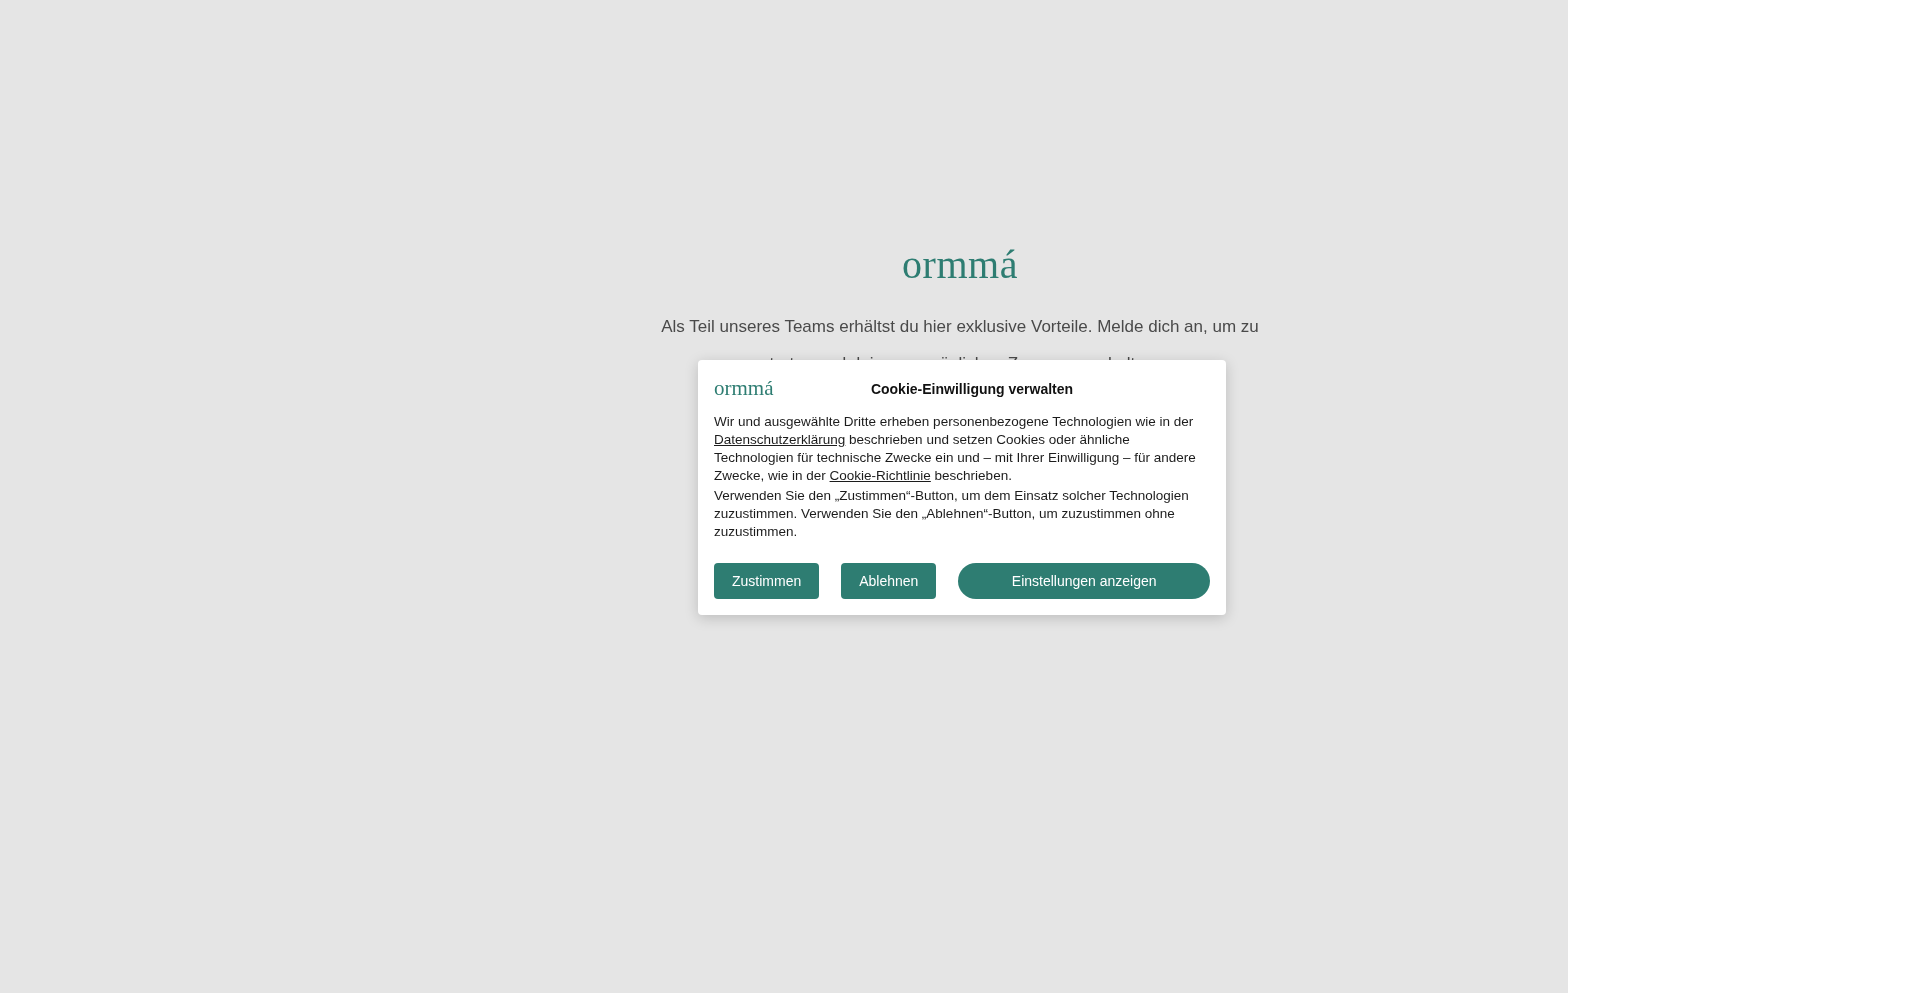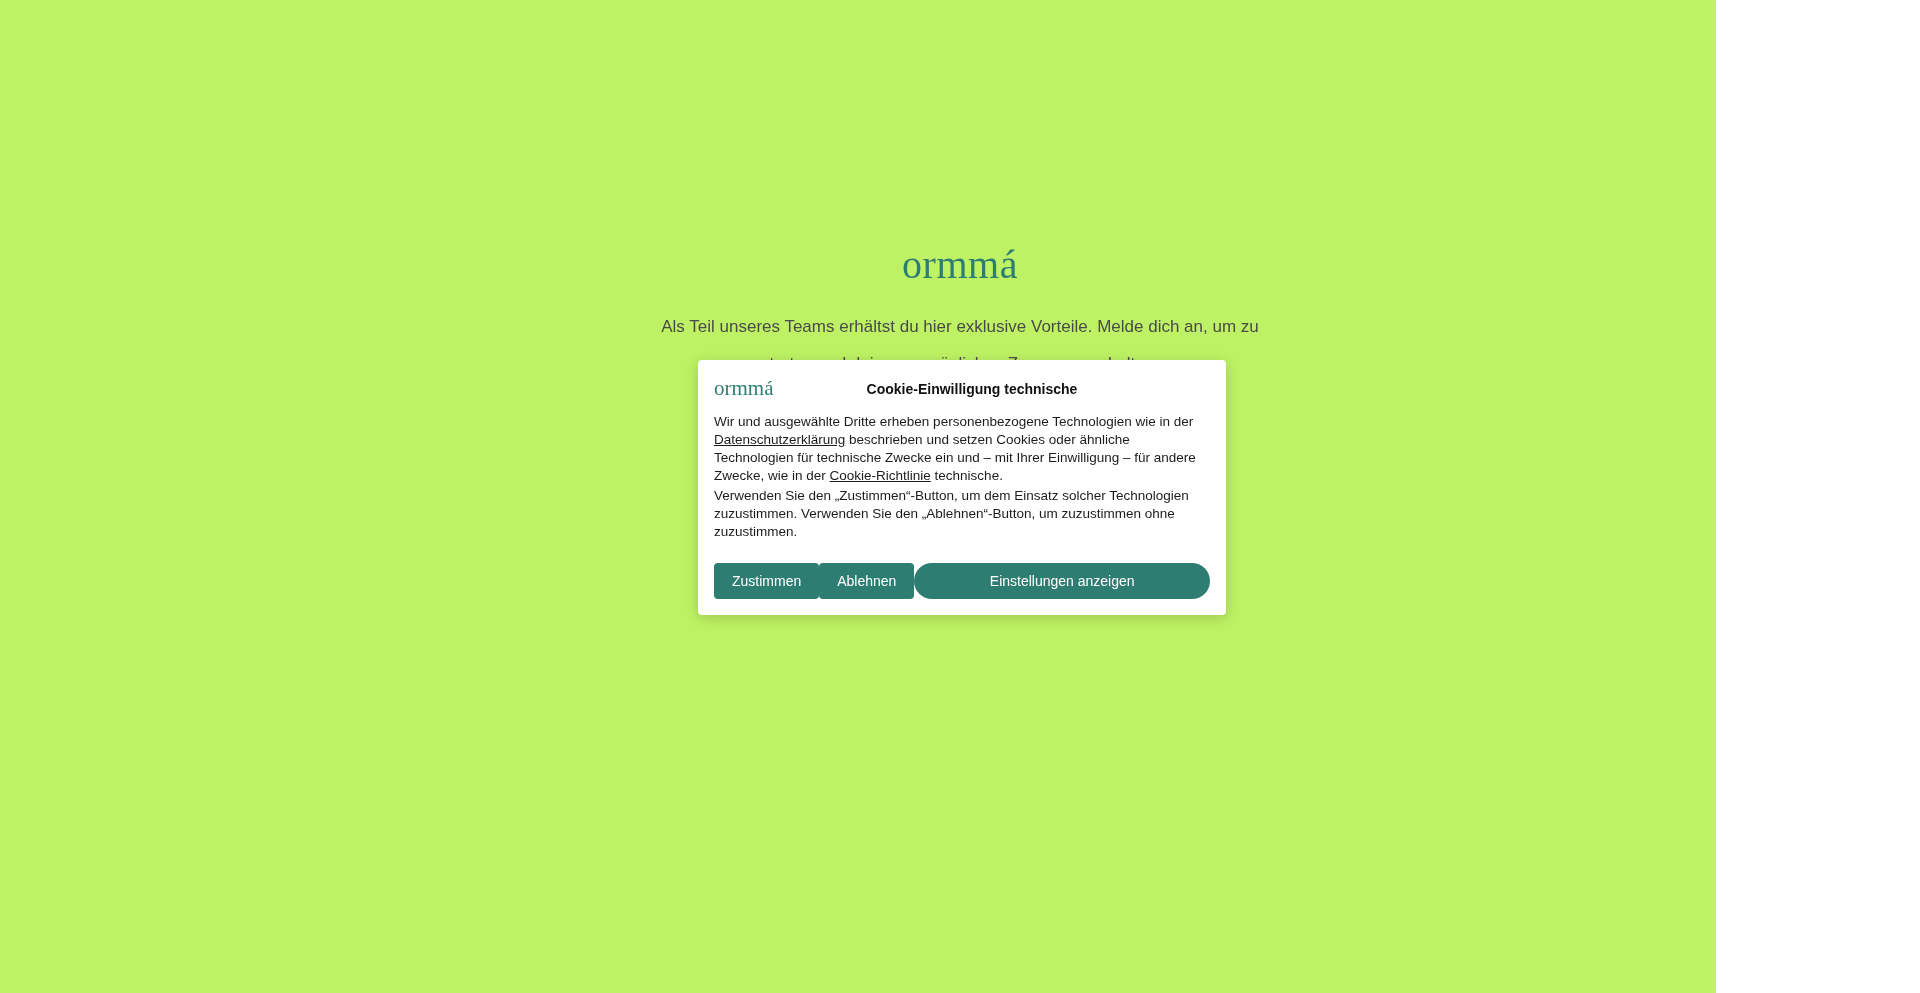--- a/index.html
+++ b/index.html
@@ -7,23 +7,23 @@
     padding: 0;
     width: 1920px;
     height: 993px;
     background: #ffffff;
     font-family: "Liberation Sans", sans-serif;
     overflow: hidden;
   }
 
   #page {
     position: relative;
-    width: 1716px;
-    height: 993px;
-    background: #bef264;
+    width: 1568px;
+    height: 993px;
+    background: #e5e5e5;
   }
 
   
   .bg-content {
     position: absolute;
     left: 0;
     top: 0;
     width: 1920px;
     height: 993px;
     display: flex;
@@ -172,21 +172,21 @@
   }
 
   .consent-body a {
     color: #1c1c1c;
     text-decoration: underline;
     margin-top: 20px;
   }
 
   .consent-buttons {
     display: flex;
-    gap: 0;
+    gap: 22px;
     margin-top: 22px;
   }
 
   .consent-btn {
     height: 36px;
     border: none;
     border-radius: 4px;
     background: #2e7d72;
     color: #ffffff;
     font-size: 14px;
@@ -220,25 +220,25 @@
       <span>Shop-Besitzer?</span>
       <a href="#">Hier einloggen</a>
     </div>
   </div>
 
   <div class="consent-overlay">
     <div class="consent-dialog">
 
       <div class="consent-header">
         <div class="consent-logo">ormmá</div>
-        <div class="consent-title">Cookie-Einwilligung technische</div>
+        <div class="consent-title">Cookie-Einwilligung verwalten</div>
       </div>
 
       <div class="consent-body">
-        <p><span>Wir und ausgewählte Dritte erheben personenbezogene Technologien wie in der </span><a href="#">Datenschutzerklärung</a><span> beschrieben und setzen Cookies oder ähnliche Technologien für technische Zwecke ein und – mit Ihrer Einwilligung – für andere Zwecke, wie in der </span><a href="#">Cookie-Richtlinie</a><span> technische.</span></p>
+        <p><span>Wir und ausgewählte Dritte erheben personenbezogene Technologien wie in der </span><a href="#">Datenschutzerklärung</a><span> beschrieben und setzen Cookies oder ähnliche Technologien für technische Zwecke ein und – mit Ihrer Einwilligung – für andere Zwecke, wie in der </span><a href="#">Cookie-Richtlinie</a><span> beschrieben.</span></p>
         <p>Verwenden Sie den „Zustimmen“-Button, um dem Einsatz solcher Technologien zuzustimmen. Verwenden Sie den „Ablehnen“-Button, um zuzustimmen ohne zuzustimmen.</p>
       </div>
 
       <div class="consent-buttons">
         <button class="consent-btn">Zustimmen</button>
         <button class="consent-btn">Ablehnen</button>
         <button class="consent-btn grow">Einstellungen anzeigen</button>
       </div>
 
     </div>

